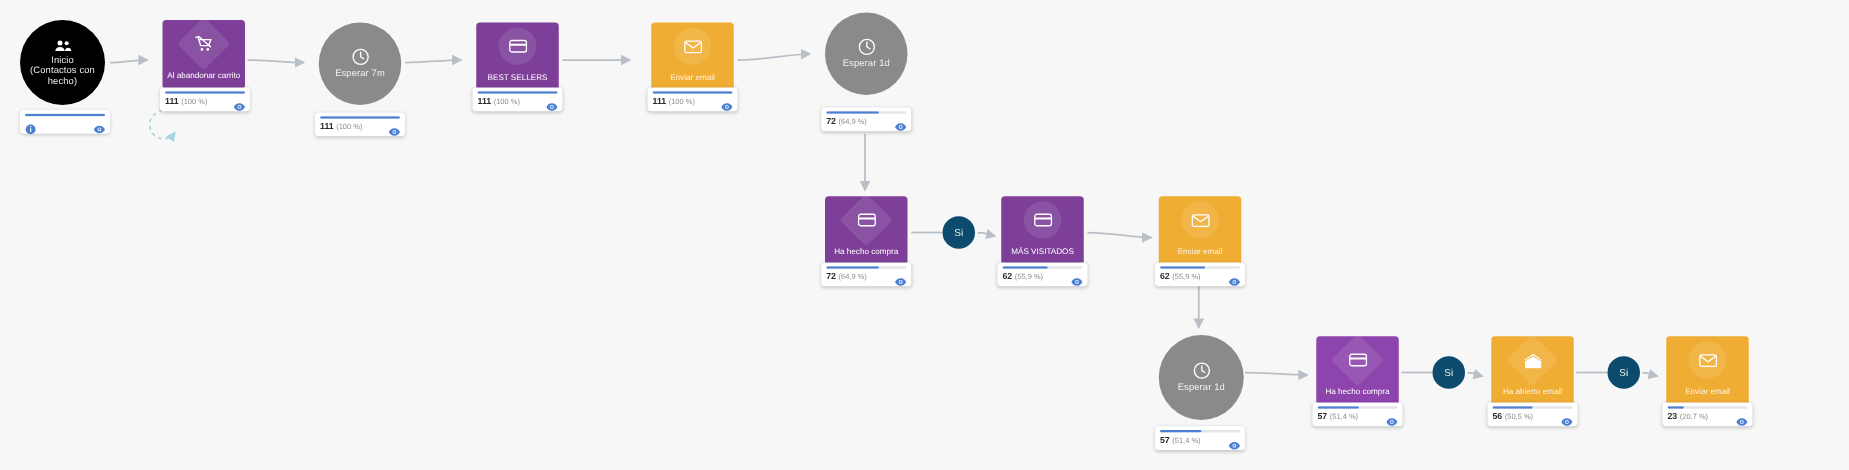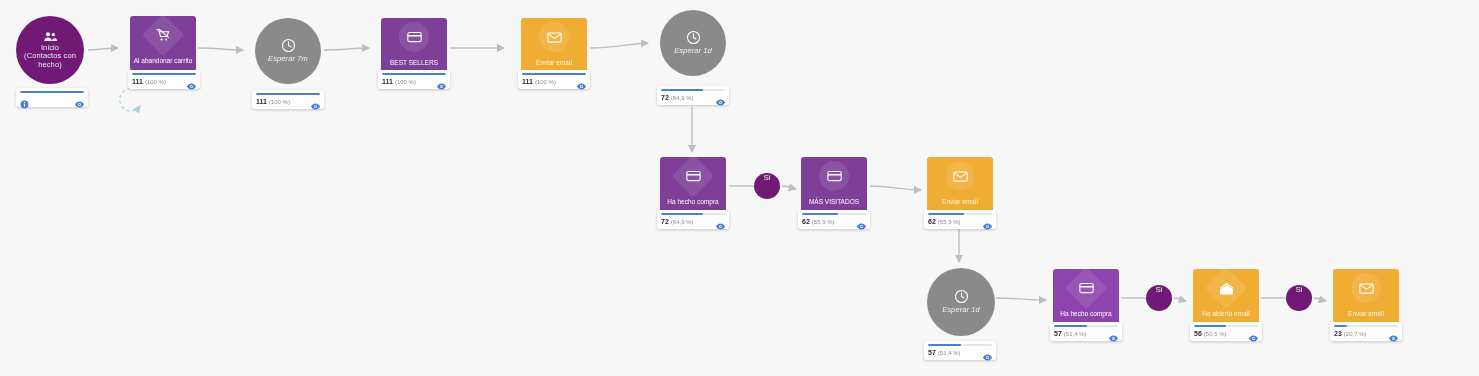--- a/index.html
+++ b/index.html
@@ -15,26 +15,26 @@
 
   
   .node{position:absolute;}
 
   
   .circle{
     width:66px;height:66px;border-radius:50%;
     display:flex;flex-direction:column;align-items:center;justify-content:center;
     color:#ffffff;text-align:center;line-height:1.15;
   }
-  .circle.start{background:#701a75;width:68px;height:68px;}
+  .circle.start{background:#000000;width:68px;height:68px;}
   .circle.wait{background:#8a8a8a;}
   .circle .ic{margin-bottom:2px;display:flex;align-items:center;justify-content:center;}
   .circle .lbl{font-size:7.5px;letter-spacing:.1px;padding:0 4px;}
   .circle.start .lbl{font-size:7.5px;color:#e9ecef;}
-  .circle.wait .lbl{font-size:7.5px;color:#f2f2f2;font-style:italic;}
+  .circle.wait .lbl{font-size:7.5px;color:#f2f2f2;}
 
   
   .card{
     width:66px;height:55px;border-radius:3px;
     display:flex;flex-direction:column;align-items:center;justify-content:center;
     position:relative;overflow:hidden;
   }
   .card.purple{background:#7d3f98;}
   .card.purple2{background:#8e44ad;}
   .card.orange{background:#f0ad34;}
@@ -73,22 +73,22 @@
   .stats .row{display:flex;align-items:center;justify-content:space-between;}
   .stats .num{font-size:7px;font-weight:bold;color:#2b2b2b;}
   .stats .pct{font-size:6px;color:#8d8d8d;margin-left:2px;}
   .stats .numwrap{display:flex;align-items:baseline;}
   .eye{width:9px;height:9px;display:block;}
   .infoic{width:9px;height:9px;display:block;}
 
   
   .sibadge{
     position:absolute;width:26px;height:26px;border-radius:50%;
-    background:#701a75;color:#eaf5e0;
-    display:flex;align-items:flex-start;justify-content:center;
+    background:#0c4a6e;color:#eaf5e0;
+    display:flex;align-items:center;justify-content:center;
     font-size:8px;
   }
 </style>
 </head>
 <body>
 
 <div id="canvas">
 
   <svg class="edges" viewBox="0 0 1479 376">
     <defs>

